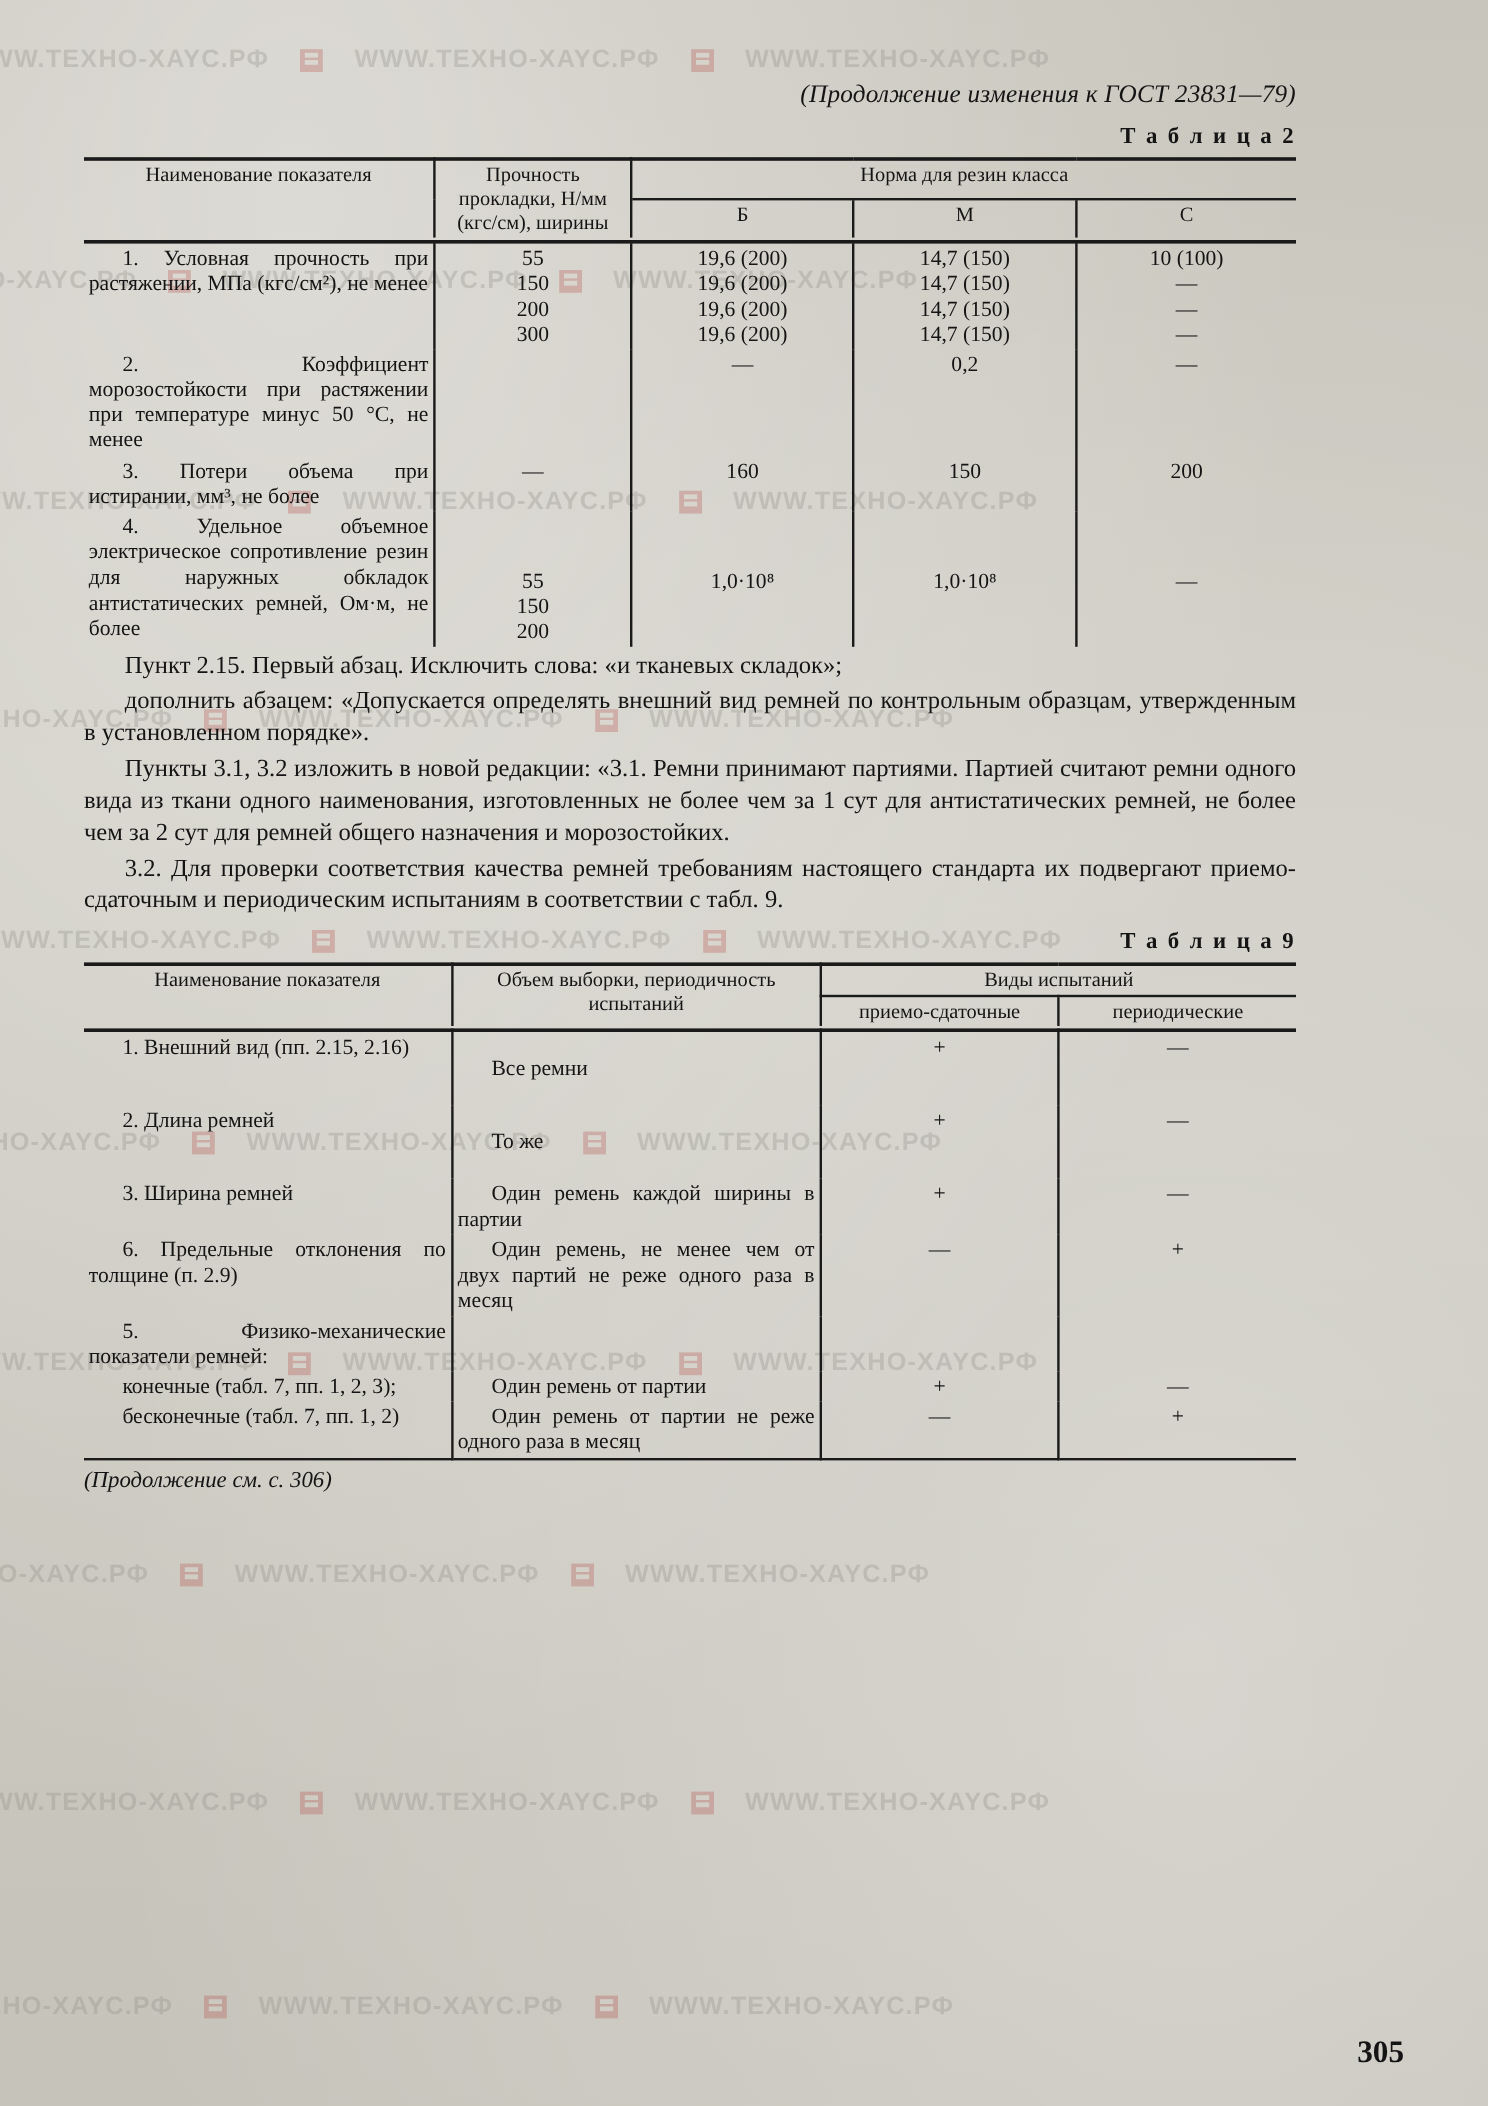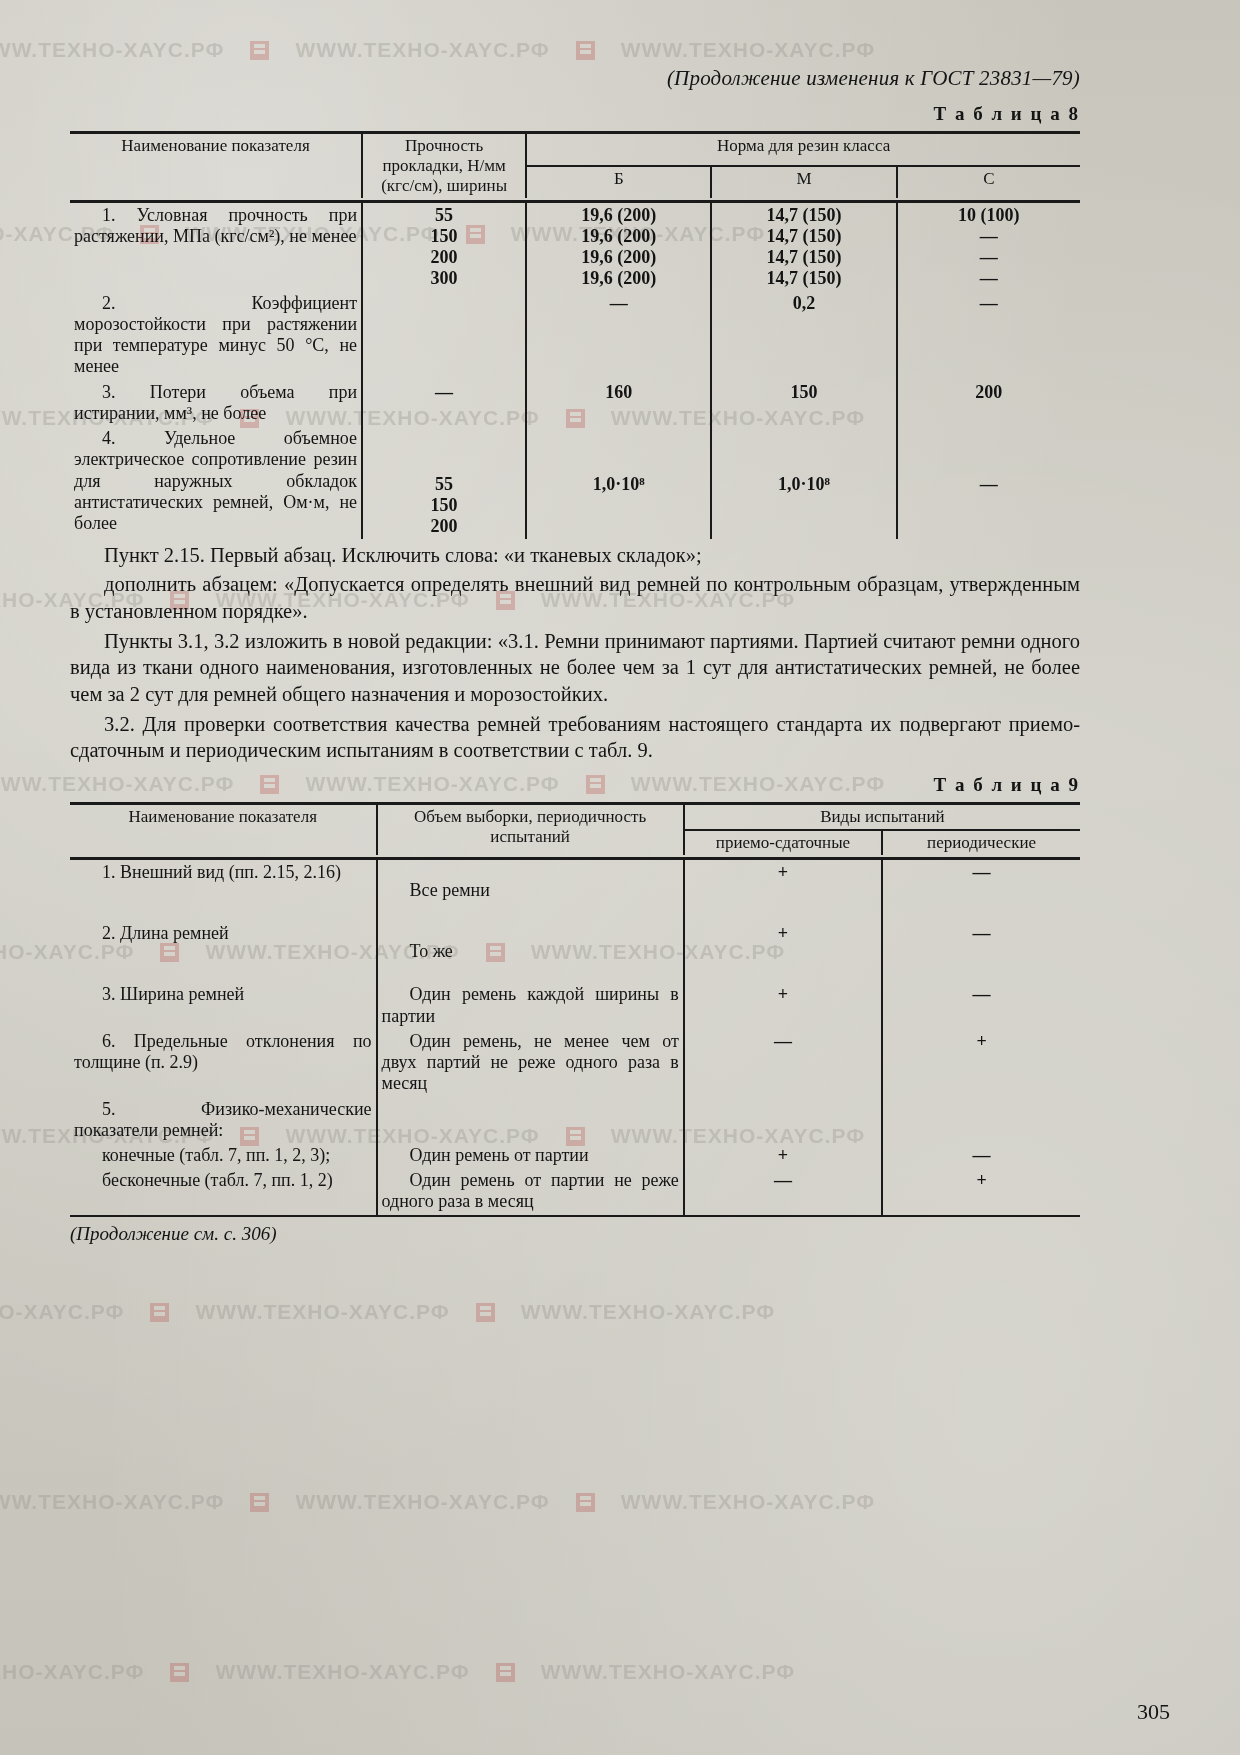--- a/index.html
+++ b/index.html
@@ -113,21 +113,21 @@
     font-size: 17px;
     font-family: "Liberation Serif", serif;
     vertical-align: middle;
     padding: 6px 6px;
   }
   .hdr-name {
     text-align: center;
     vertical-align: middle;
     font-size: 17px;
   }
-  .ctr { text-align: center; font-weight: bold; }
+  .ctr { text-align: center; }
   .nm { text-align: justify; }
   .nm p { margin: 0; }
   .indent { text-indent: 28px; }
   .row-pad td { padding-top: 8px; }
 
   
   .para {
     font-size: 20.5px;
     line-height: 1.30;
     text-align: justify;
@@ -138,22 +138,22 @@
   .footnote {
     text-align: left;
     font-style: italic;
     font-size: 19px;
     margin-top: 6px;
   }
   .pageno {
     position: absolute;
     right: 70px;
     bottom: 30px;
-    font-size: 22px;
-    font-weight: 400;
+    font-size: 26px;
+    font-weight: 700;
     font-family: "Liberation Serif", serif;
   }
   .cellbot { vertical-align: bottom; }
   .tight { line-height: 1.16; }
 </style>
 </head>
 <body>
 
 <div class="page">
   <div class="paper-tex"></div>
@@ -228,21 +228,21 @@
       <span class="wm-txt">WWW.TEXHO-XAYC.РФ</span>
       <span class="wm-mark"></span>
       <span class="wm-txt">WWW.TEXHO-XAYC.РФ</span>
     </div>
   </div>
 
   <div class="content">
 
     <div class="doc-head">(Продолжение изменения к ГОСТ 23831—79)</div>
 
-    <div class="tbl-caption">Т а б л и ц а  8</div>
+    <div class="tbl-caption">Т а б л и ц а  2</div>
 
     <table class="doc t-outer-top">
       <thead>
         <tr>
           <td rowspan="2" class="hdr-name br" style="width:295px;">Наименование показателя</td>
           <td rowspan="2" class="hdr-cell br" style="width:160px;">Прочность прокладки, Н/мм (кгс/см), ширины</td>
           <td colspan="3" class="hdr-cell bb">Норма для резин класса</td>
         </tr>
         <tr>
           <td class="hdr-cell br" style="width:185px;">Б</td>

